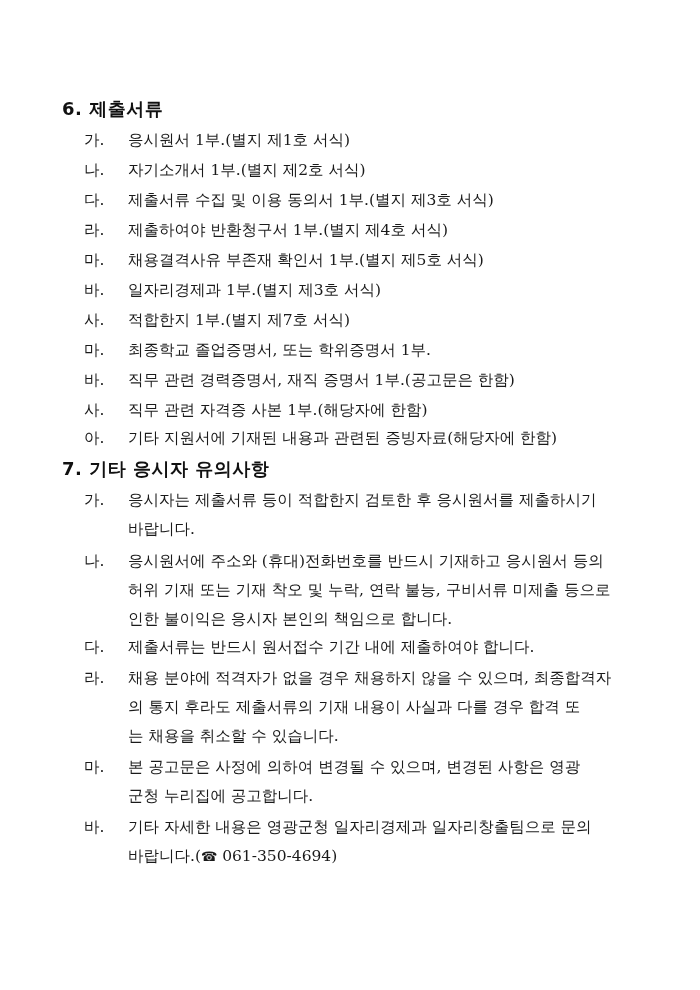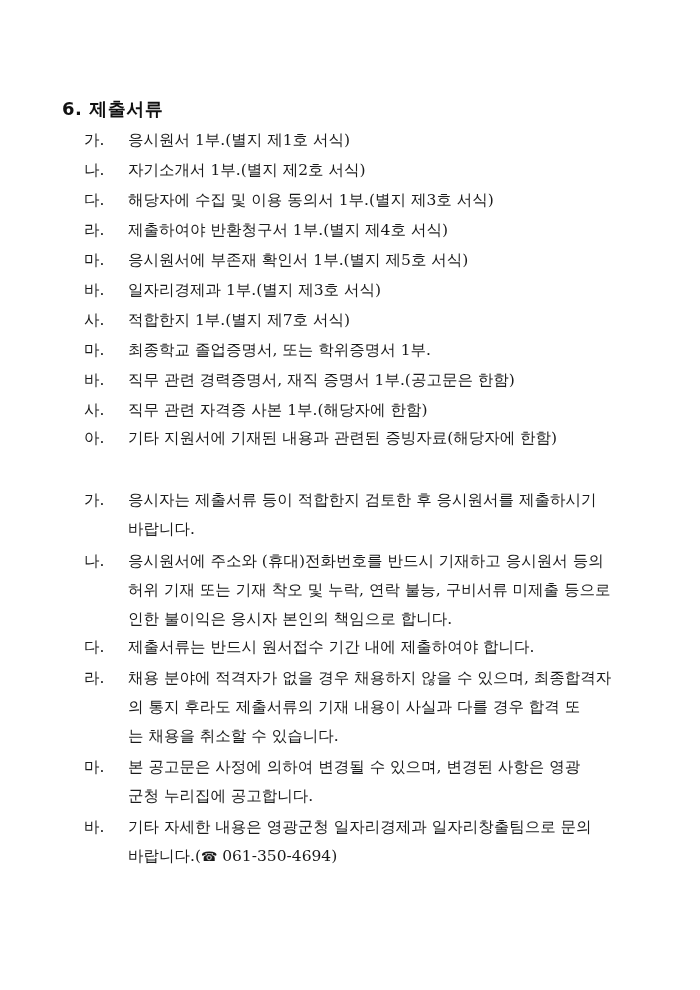--- a/index.html
+++ b/index.html
@@ -21,29 +21,29 @@
   <div class="line" style="top:130px;">
     <span class="lbl">가.</span>
     <span class="txt">응시원서 1부.(별지 제1호 서식)</span>
   </div>
   <div class="line" style="top:160px;">
     <span class="lbl">나.</span>
     <span class="txt">자기소개서 1부.(별지 제2호 서식)</span>
   </div>
   <div class="line" style="top:190px;">
     <span class="lbl">다.</span>
-    <span class="txt">해당자에 수집 및 이용 동의서 1부.(별지 제3호 서식)</span>
+    <span class="txt">제출서류 수집 및 이용 동의서 1부.(별지 제3호 서식)</span>
   </div>
   <div class="line" style="top:220px;">
     <span class="lbl">라.</span>
     <span class="txt">제출하여야 반환청구서 1부.(별지 제4호 서식)</span>
   </div>
   <div class="line" style="top:250px;">
     <span class="lbl">마.</span>
-    <span class="txt">응시원서에 부존재 확인서 1부.(별지 제5호 서식)</span>
+    <span class="txt">채용결격사유 부존재 확인서 1부.(별지 제5호 서식)</span>
   </div>
   <div class="line" style="top:280px;">
     <span class="lbl">바.</span>
     <span class="txt">일자리경제과 1부.(별지 제3호 서식)</span>
   </div>
   <div class="line" style="top:310px;">
     <span class="lbl">사.</span>
     <span class="txt">적합한지 1부.(별지 제7호 서식)</span>
   </div>
   <div class="line" style="top:340px;">
@@ -56,20 +56,21 @@
   </div>
   <div class="line" style="top:400px;">
     <span class="lbl">사.</span>
     <span class="txt">직무 관련 자격증 사본 1부.(해당자에 한함)</span>
   </div>
   <div class="line" style="top:428px;">
     <span class="lbl">아.</span>
     <span class="txt">기타 지원서에 기재된 내용과 관련된 증빙자료(해당자에 한함)</span>
   </div>
 
+  <div class="heading" style="top:457px;">7. 기타 응시자 유의사항</div>
 
   <div class="line" style="top:490px;">
     <span class="lbl">가.</span>
     <span class="txt">응시자는 제출서류 등이 적합한지 검토한 후 응시원서를 제출하시기</span>
   </div>
   <div class="line" style="top:519px;">
     <span class="txt">바랍니다.</span>
   </div>
 
   <div class="line" style="top:551px;">

